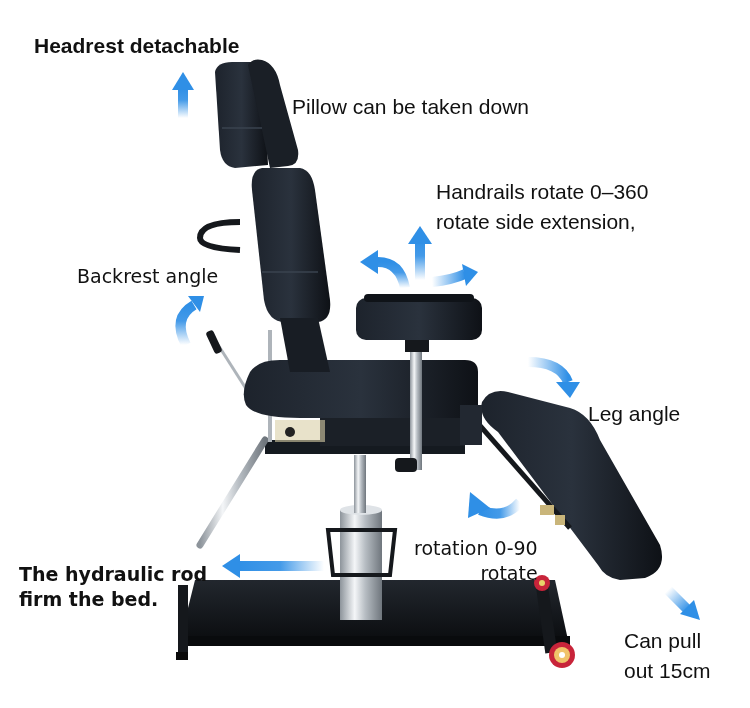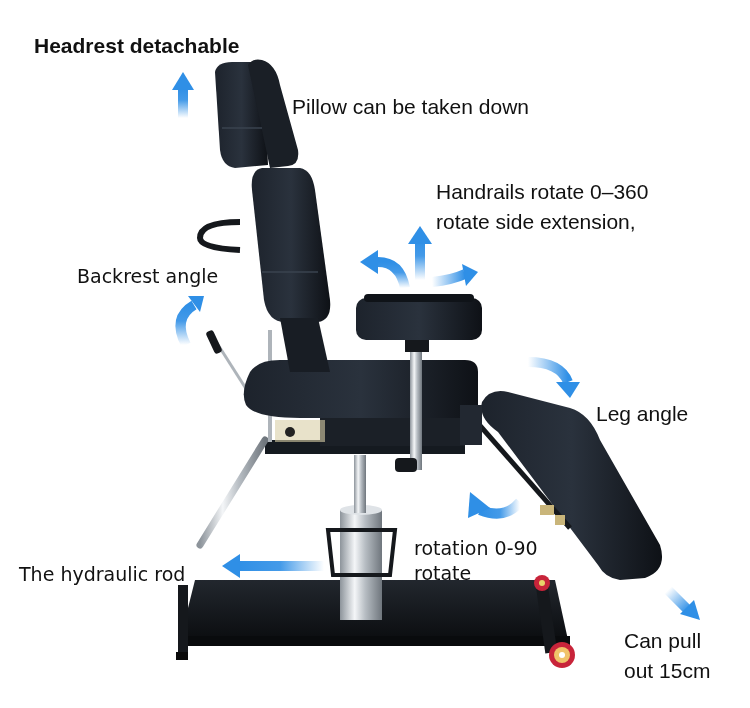--- a/index.html
+++ b/index.html
@@ -173,29 +173,30 @@
 
 <div class="label" style="left:436px; top:177px; line-height:30px;">
   <span>Handrails rotate 0–360</span>
   <span>rotate side extension,</span>
 </div>
 
 <div class="label alt" style="left:29px; top:264px;margin-left:48px;">
   <span>Backrest angle</span>
 </div>
 
-<div class="label" style="left:588px; top:399px; line-height:30px;margin-left:8px;">
+<div class="label" style="left:588px; top:399px; line-height:30px;">
   <span>Leg angle</span>
 </div>
 
-<div class="label alt" style="left:414px; top:536px;">
+<div class="label alt" style="left:414px; top:536px;text-align:right;">
   <span>rotation 0-90</span>
   <span>rotate</span>
 </div>
 
-<div class="label alt" style="left:19px; top:562px;">
+<div class="label alt" style="left:19px; top:562px;font-weight:bold;">
   <span>The hydraulic rod</span>
+  <span>firm the bed.</span>
 </div>
 
 <div class="label" style="left:624px; top:626px; line-height:30px;">
   <span>Can pull</span>
   <span>out 15cm</span>
 </div>
 
 </body></html>

